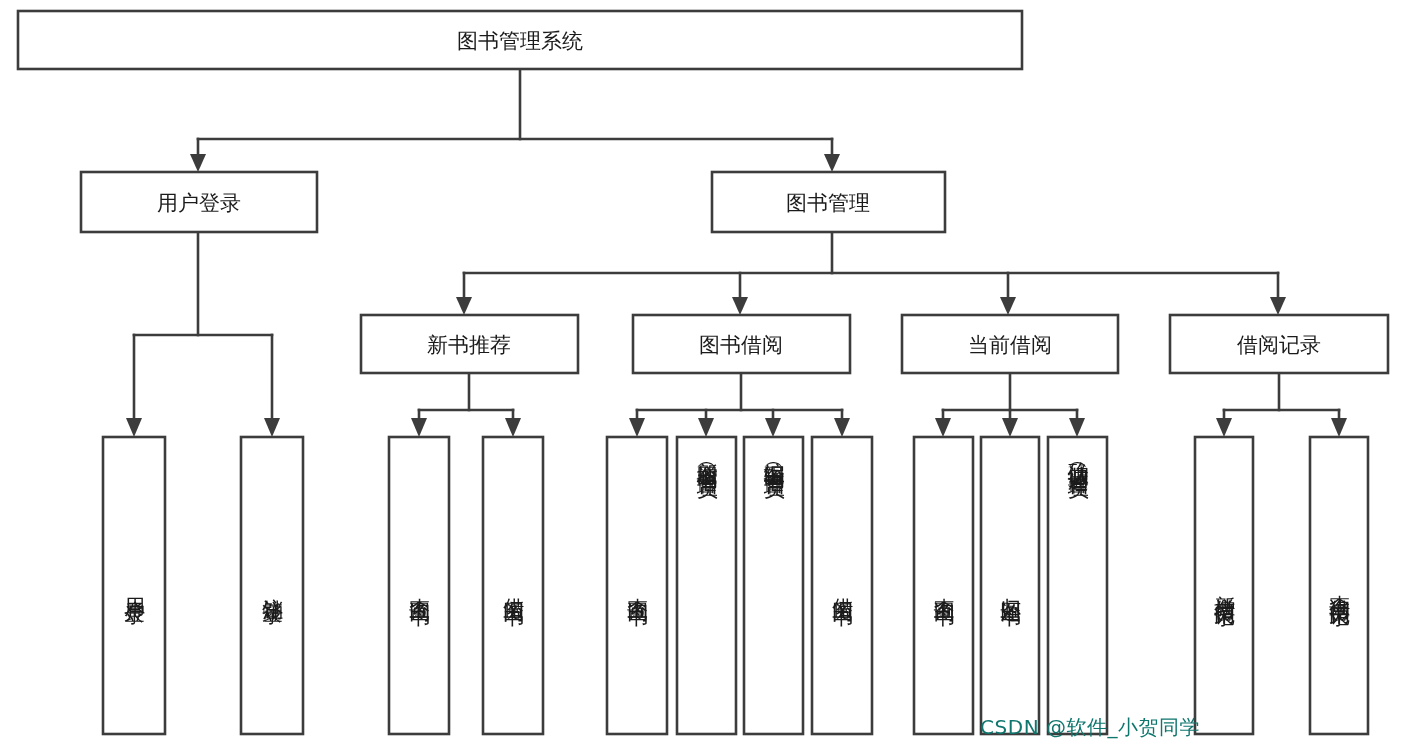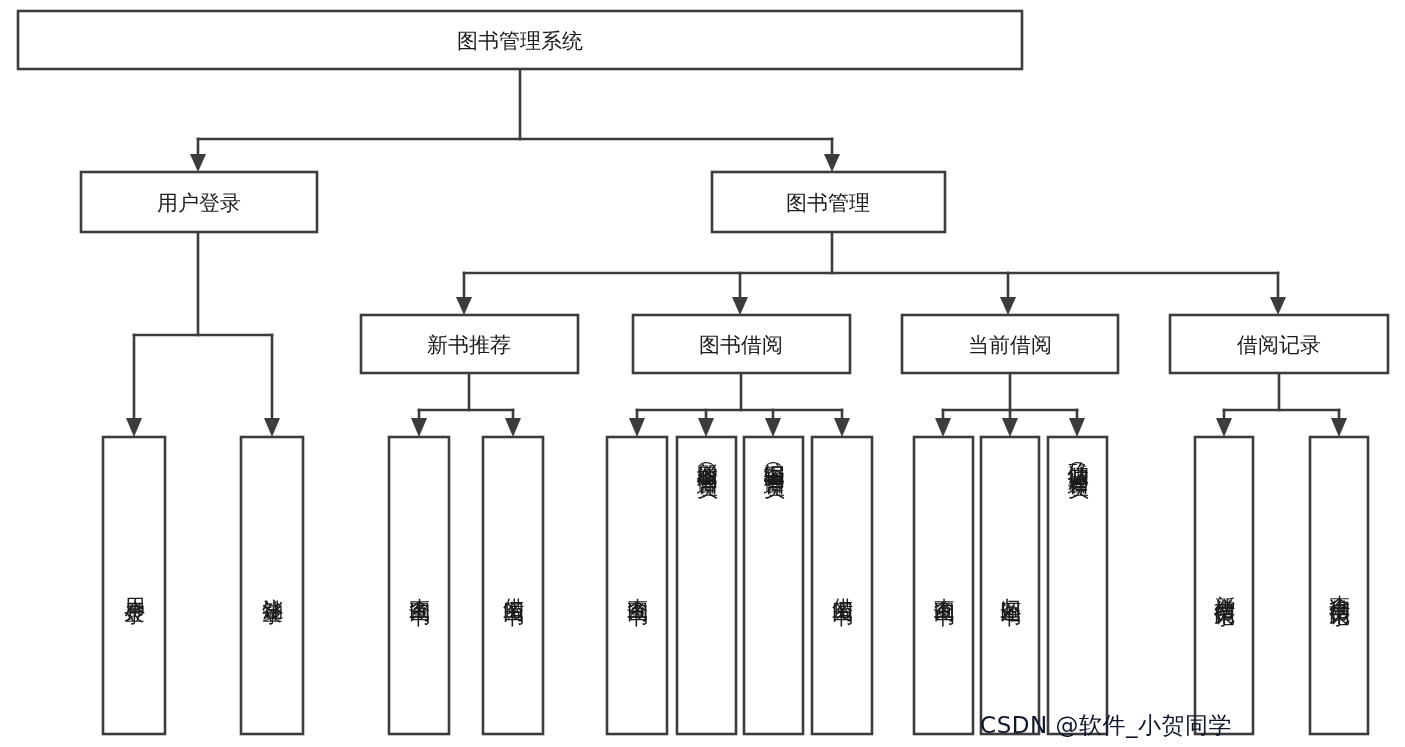--- a/index.html
+++ b/index.html
@@ -11,21 +11,20 @@
     width: 1405px;
     height: 747px;
     font-family: "DejaVu Sans", "Liberation Sans", sans-serif;
     overflow: hidden;
   }
   #diagram-root {
     position: relative;
     width: 1208px;
     height: 747px;
     background: #ffffff;
-    padding-left: 32px;
   }
   svg.flow {
     position: absolute;
     top: 0;
     left: 0;
     width: 1405px;
     height: 747px;
   }
   .node-rect {
     fill: #ffffff;
@@ -65,22 +64,22 @@
     line-height: 1.12;
     color: #1b1b1b;
     letter-spacing: 2.5px;
     white-space: nowrap;
   }
   .watermark {
     position: absolute;
     right: 8px;
     bottom: 6px;
     font-family: "DejaVu Sans", "Liberation Sans", sans-serif;
-    font-size: 23px;
-    color: #0f172a;
+    font-size: 20px;
+    color: #0f766e;
     letter-spacing: 0.5px;
     white-space: nowrap;
   }
 </style>
 </head>
 <body>
 
 <div id="diagram-root">
 
   <svg class="flow" viewBox="0 0 1405 747">

